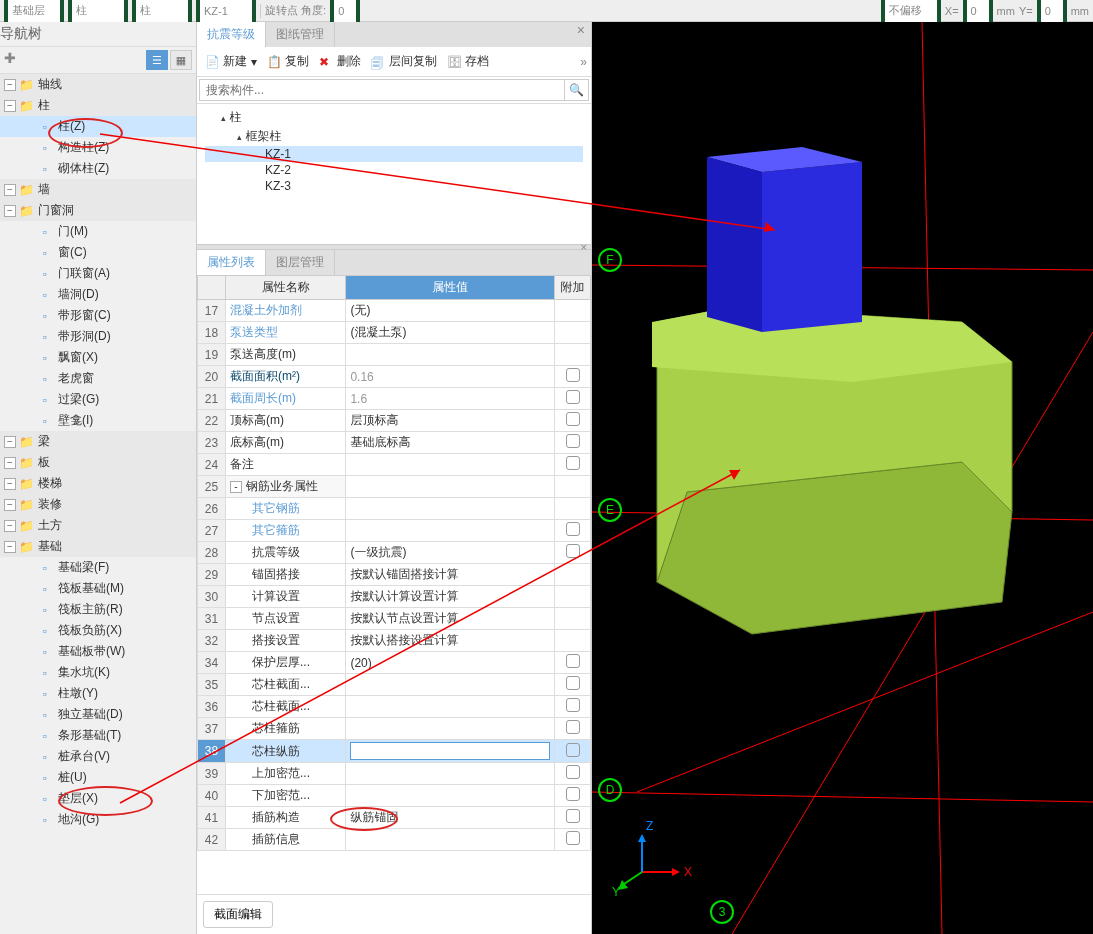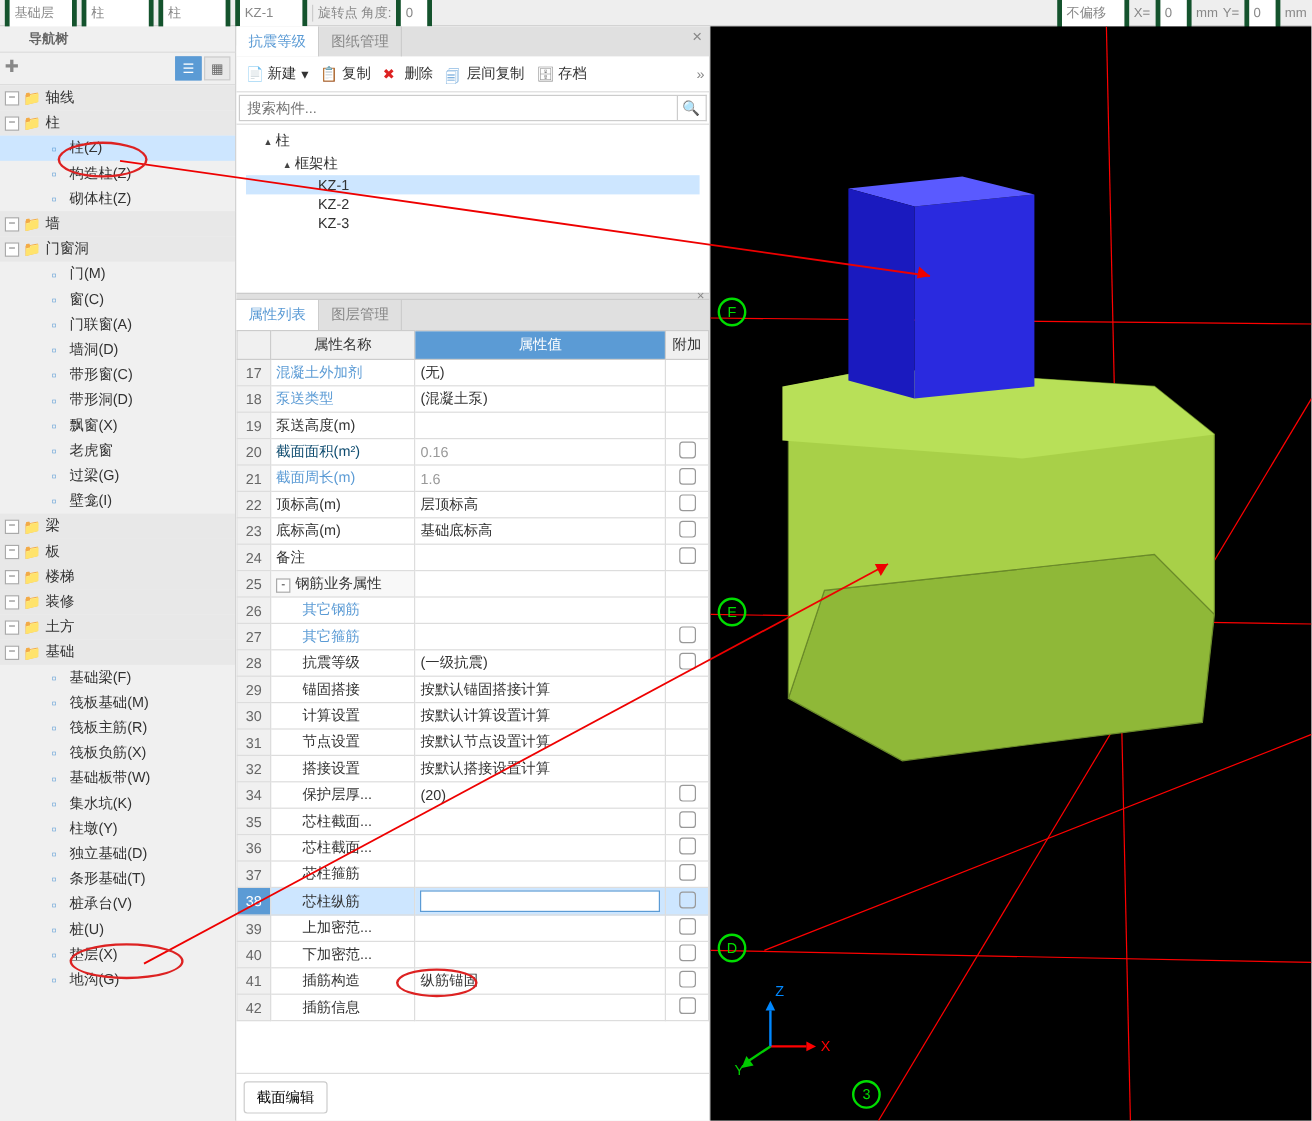--- a/index.html
+++ b/index.html
@@ -4,21 +4,21 @@
 <style>
 * { box-sizing: border-box; margin: 0; padding: 0; }
 body { font-family: "Microsoft YaHei", Arial, sans-serif; font-size: 12px; color: #333; background: #f0f0f0; width: 1093px; height: 934px; overflow: hidden; position: relative; }
 .topbar { height: 22px; background: #eee; border-bottom: 1px solid #ccc; display: flex; align-items: center; padding: 0 4px; gap: 4px; font-size: 11px; color: #888; }
 .topbar .sep { width: 1px; height: 14px; background: #ccc; }
 .topbar .sel { border: 4px solid #14532d; padding: 17px 4px; background: #fff; min-width: 60px; }
 .main { display: flex; height: 912px; }
 
 
 .nav { width: 197px; background: #f0f0f0; border-right: 1px solid #ccc; display: flex; flex-direction: column; }
-.nav-head { padding: 3px 24px; font-size: 11px; color: #666; border-bottom: 1px solid #ddd; font-weight: bold; }
+.nav-head { padding: 3px 0; font-size: 14px; color: #666; border-bottom: 1px solid #ddd; }
 .nav-tools { display: flex; justify-content: flex-end; gap: 2px; padding: 3px 4px; border-bottom: 1px solid #ddd; }
 .nav-tools .btn { width: 22px; height: 20px; border: 1px solid #ccc; background: #e8e8e8; display: flex; align-items: center; justify-content: center; font-size: 11px; color: #666; }
 .nav-tools .btn.blue { background: #5b9bd5; color: #fff; border-color: #5b9bd5; }
 .nav-body { flex: 1; overflow: auto; }
 .nav-group { padding: 2px 6px 2px 18px; background: #e8e8e8; display: flex; align-items: center; gap: 4px; cursor: pointer; }
 .nav-group .fold { width: 12px; height: 12px; border: 1px solid #aaa; display: inline-flex; align-items: center; justify-content: center; font-size: 10px; line-height: 10px; color: #666; background: #fff; margin-left: -14px; }
 .nav-item { padding: 2px 6px 2px 38px; display: flex; align-items: center; gap: 6px; cursor: pointer; }
 .nav-item.selected { background: #cde6ff; }
 .icon { width: 14px; height: 14px; display: inline-flex; align-items: center; justify-content: center; flex-shrink: 0; }
 .i-folder { color: #e8a23a; }

